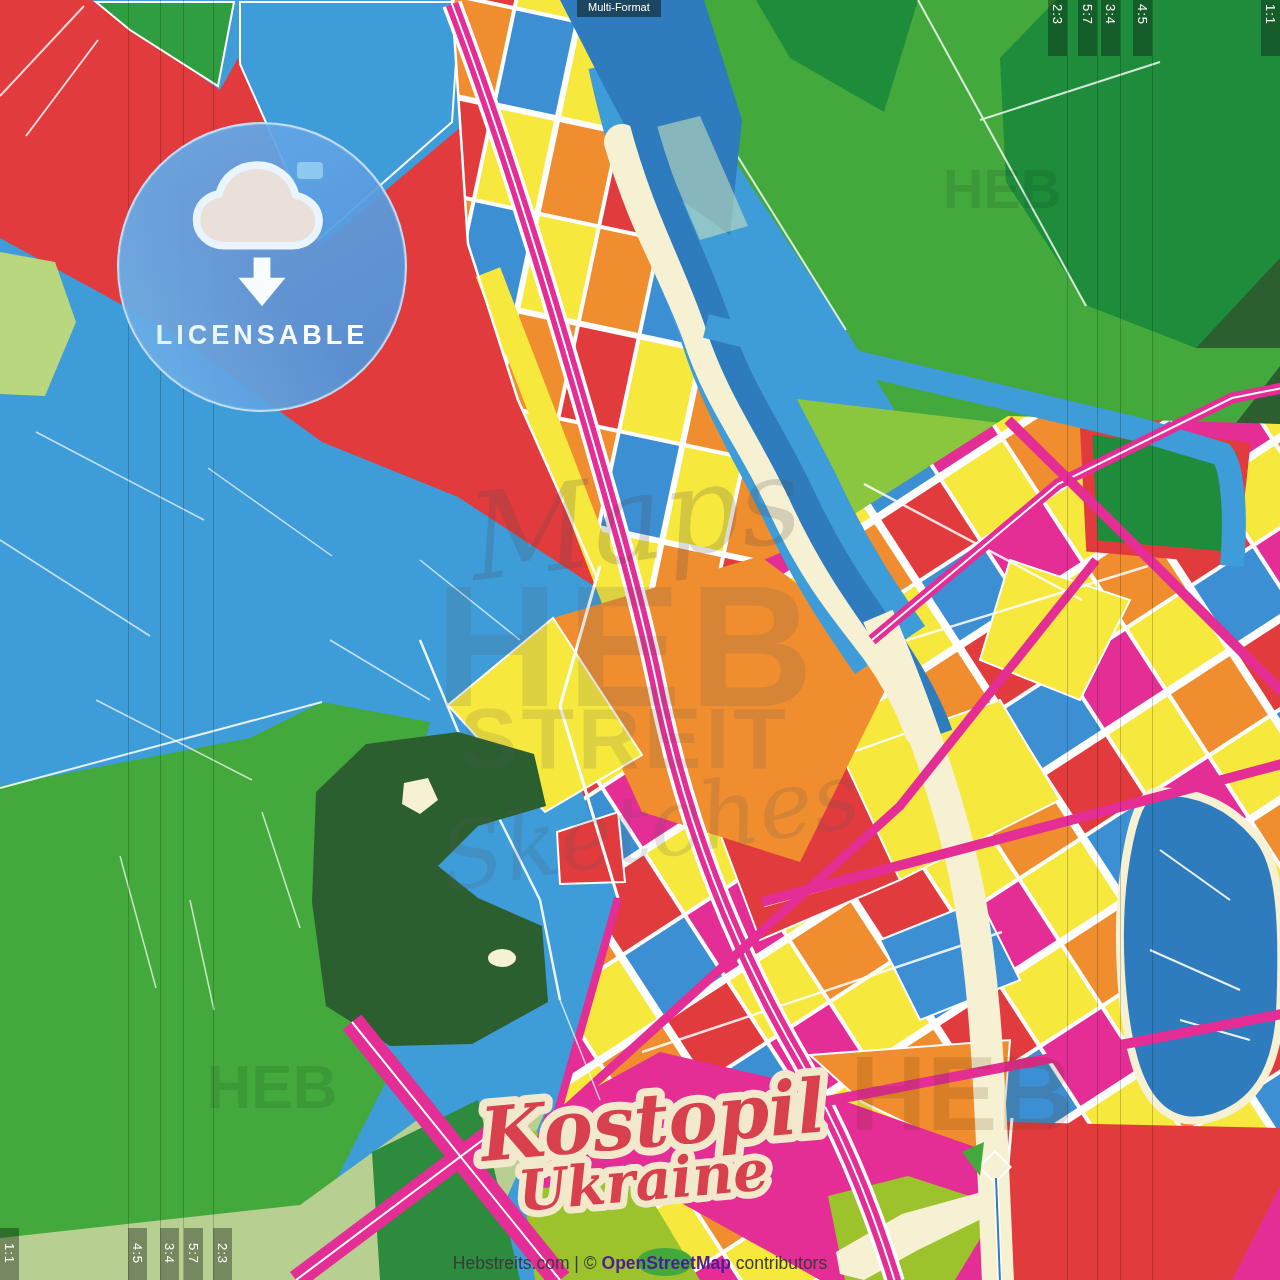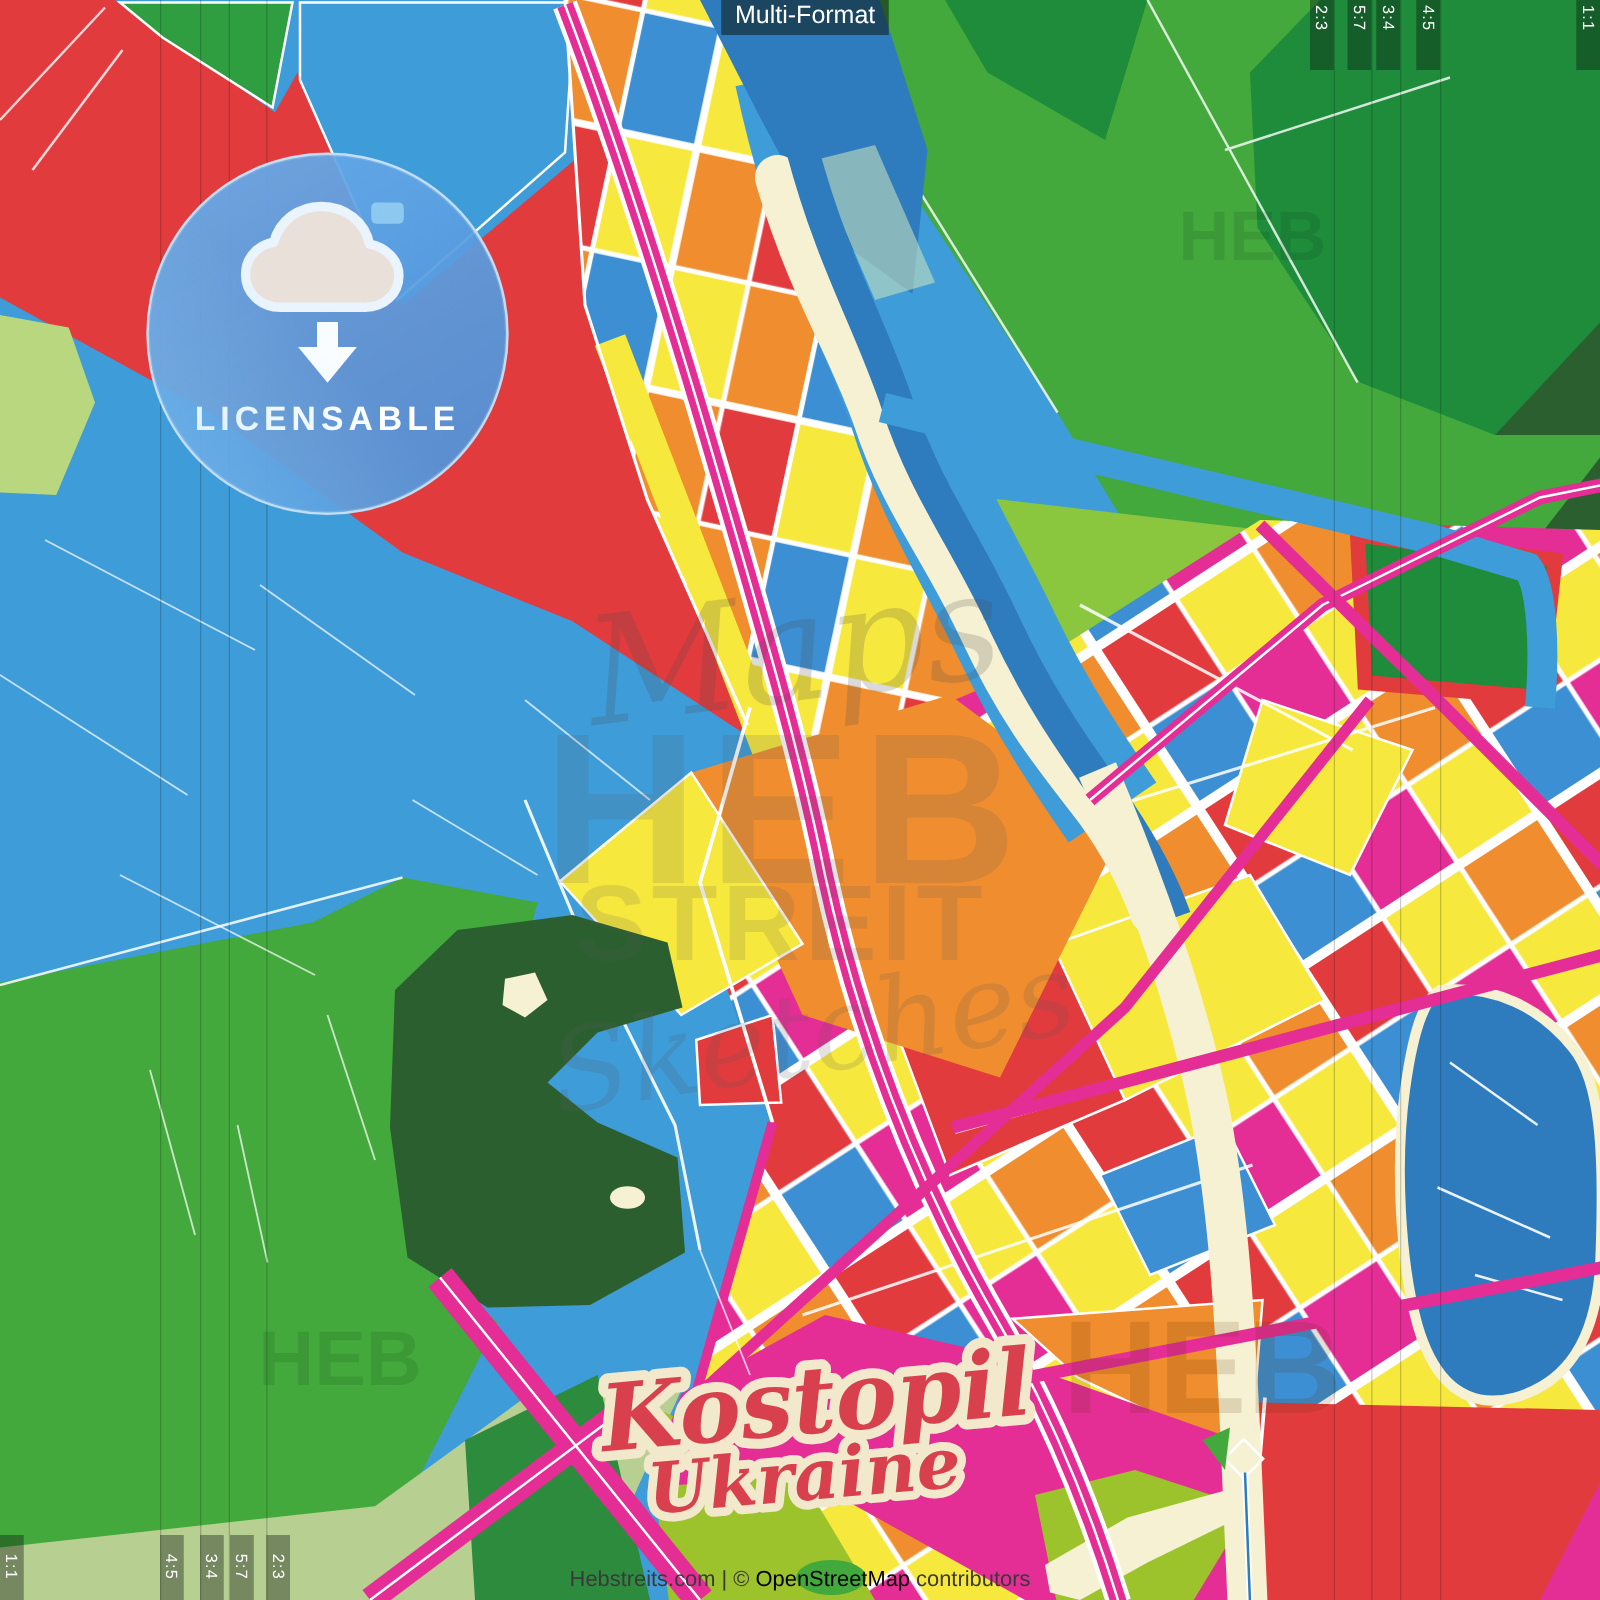--- a/index.html
+++ b/index.html
@@ -11,21 +11,21 @@
   
   .guide{position:absolute;top:0;bottom:0;width:1px;background:rgba(15,25,15,.22);z-index:4;}
   
   .strip{position:absolute;width:19px;background:rgba(10,22,12,.38);z-index:5;display:flex;justify-content:center;}
   .strip-top{top:0;height:52px;align-items:flex-start;padding-top:4px;}
   .strip-bottom{top:1228px;height:52px;align-items:center;}
   .vlabel{writing-mode:vertical-rl;color:#fff;font-size:13px;letter-spacing:1px;line-height:15px;}
   
   .fmt{
     position:absolute;left:577px;top:0;z-index:6;
-    background:rgba(14,26,18,.55);color:#fff;font-size:20px;
+    background:rgba(14,26,18,.55);color:#fff;font-size:11px;
     padding:1px 11px 4px;white-space:nowrap;
   }
   
   .badge{
     position:absolute;left:117px;top:122px;width:286px;height:286px;z-index:7;
     border-radius:50%;
     background:linear-gradient(150deg,rgba(104,172,233,.95) 0%,rgba(88,155,222,.93) 55%,rgba(77,146,218,.93) 100%);
     border:2px solid rgba(214,233,248,.85);
     box-shadow:0 0 0 1px rgba(255,255,255,.15) inset;
     display:flex;flex-direction:column;align-items:center;
@@ -41,21 +41,21 @@
   }
   .badge-icon{margin-top:34px;width:168px;height:152px;}
   .badge-label{
     margin-top:10px;color:#fff;font-weight:bold;font-size:27px;letter-spacing:4px;
   }
   
   .footer{
     position:absolute;left:0;right:0;bottom:6px;z-index:6;text-align:center;
     font-size:17.5px;color:#3a3a3a;
   }
-  .footer .osm{font-weight:normal;color:#000000;text-align:center;}
+  .footer .osm{font-weight:bold;color:#4c1d95;text-align:center;}
 </style>
 </head>
 <body>
 
 <div class="stage">
 
   <svg class="map" width="1280" height="1280" viewBox="0 0 1280 1280">
     <defs>
       <pattern id="cityA" width="226" height="152" patternUnits="userSpaceOnUse" patternTransform="rotate(-33)">
         <rect width="226" height="152" fill="#FFFFFF"></rect>

